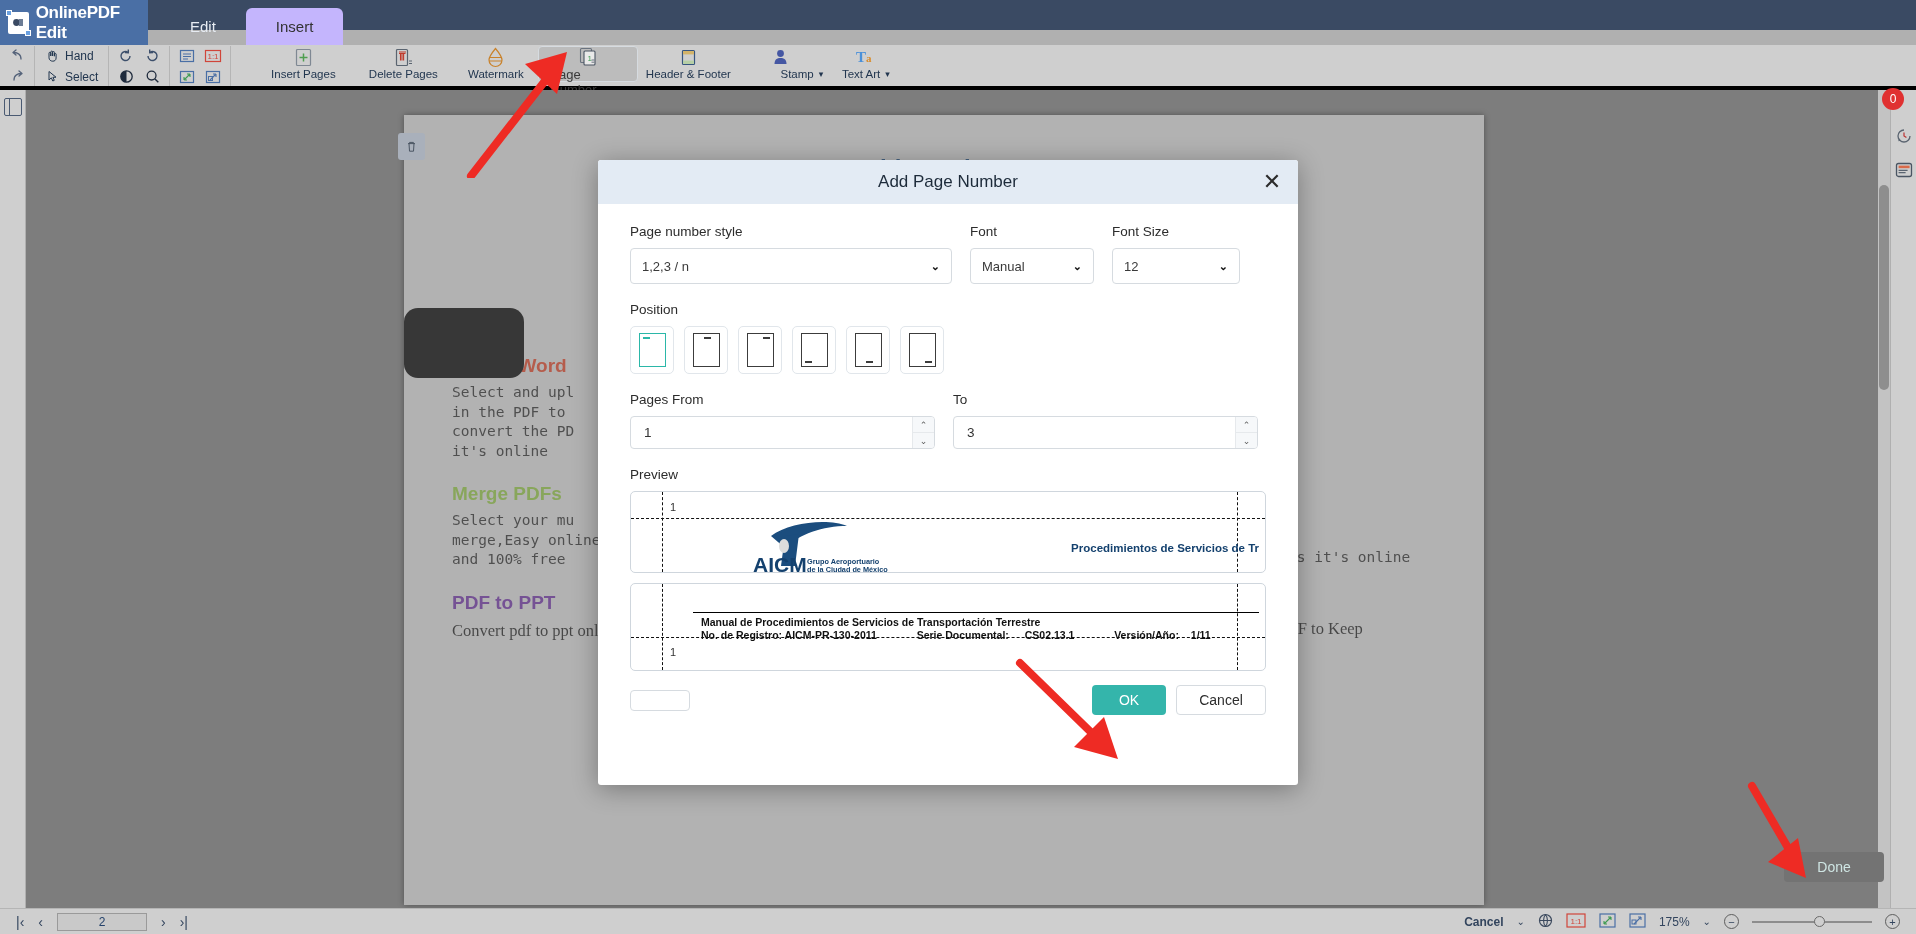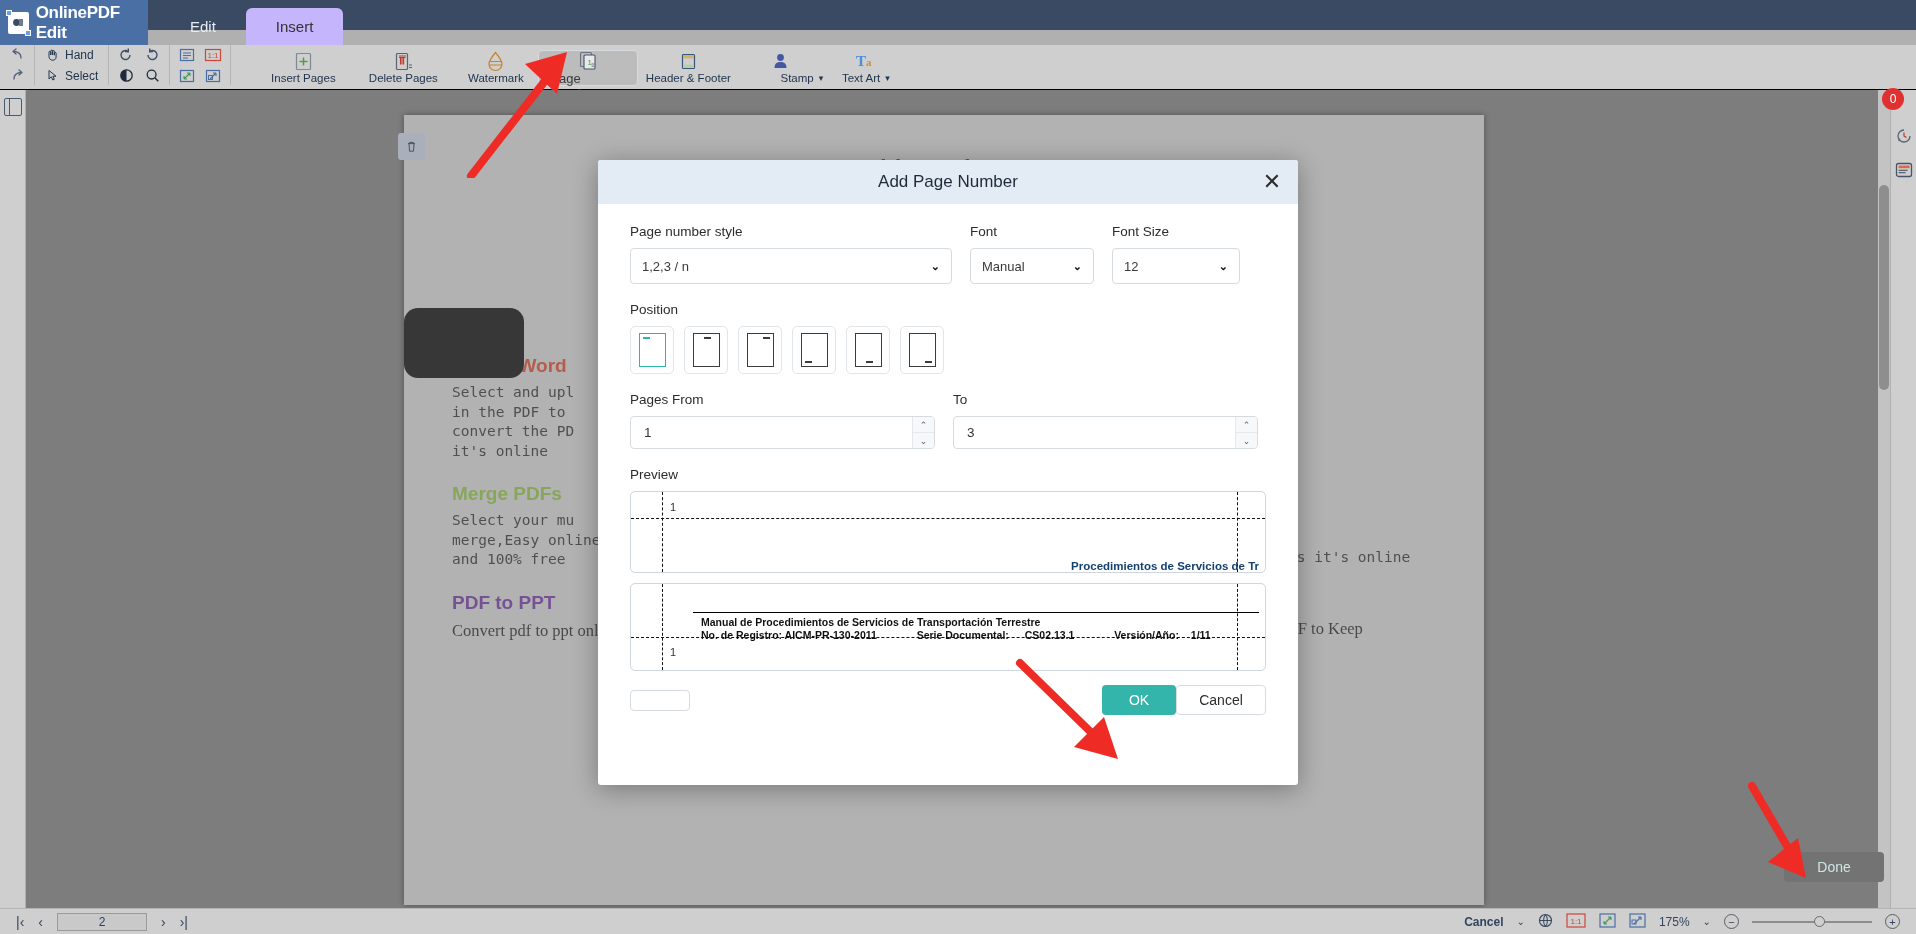--- a/index.html
+++ b/index.html
@@ -37,22 +37,22 @@
   .tabs { position: absolute; left: 160px; top: 0; height: 45px; display: flex; align-items: flex-end; }
   .tab {
     padding: 0 30px; height: 37px; line-height: 37px; font-size: 15px;
     color: #e7ecf3; cursor: pointer; border-radius: 6px 6px 0 0;
   }
   .tab.active { background: #c4b5fd; color: #333; }
 
   
   .toolbar {
     position: absolute; left: 0; top: 45px; width: 1916px; height: 45px;
-    background: #cfcfcf; border-bottom: 1px solid #000000;
-    display: flex; align-items: flex-start;
+    background: #cfcfcf; border-bottom: 4px solid #000000;
+    display: flex; align-items: flex-end;
   }
   .tb-group { display: flex; align-items: center; border-right: 1px solid #b5b5b5; padding: 0 6px; }
   .tb-col { display: flex; flex-direction: column; justify-content: center; gap: 2px; }
   .tb-mini { display: flex; align-items: center; gap: 5px; font-size: 12px; color: #22364f; height: 19px; padding: 0 4px; cursor: pointer;}
   .tb-icon-sm { width: 15px; height: 15px; display: inline-flex; align-items:center; justify-content:center; }
   .tb-sq { display: flex; gap: 4px; }
   .tb-cell { width: 22px; height: 19px; display: flex; align-items: center; justify-content: center; cursor: pointer; }
 
   .tb-btn {
     width: 85px; height: 45px; display: flex; flex-direction: column;
@@ -163,32 +163,32 @@
   .prev-box {
     border: 1px solid #cfd6dd; border-radius: 5px; height: 82px; margin-top: 9px;
     position: relative; overflow: hidden; background: #fff;
   }
   .prev-box2 { height: 88px; margin-top: 10px; }
   .dash-v { position: absolute; top: 0; bottom: 0; width: 0; border-left: 1.3px dashed #111; }
   .dash-h { position: absolute; left: 0; right: 0; height: 0; border-top: 1.3px dashed #111; }
   .prev-num { position: absolute; font-size: 11px; color: #333; }
   .aicm-wrap { position: absolute; left: 120px; top: 22px; }
   .prev-right {
-    position: absolute; right: 6px; bottom: 0; font-size: 11.5px; font-weight: bold;
+    position: absolute; right: 6px; bottom: 18px; font-size: 11.5px; font-weight: bold;
     color: #14416e; white-space: nowrap;
   }
   .p2-line { position: absolute; left: 62px; right: 6px; top: 28px; border-top: 1.4px solid #000; }
   .p2-t1 { position: absolute; left: 70px; top: 32px; font-size: 10.5px; font-weight: bold; color: #111; }
   .p2-t2 { position: absolute; left: 70px; top: 45px; font-size: 10.5px; font-weight: bold; color: #111; white-space: nowrap; }
 
   .dlg-foot { display: flex; align-items: center; padding: 14px 32px 0 32px; }
   .ghost-btn {
     width: 60px; height: 21px; border: 1px solid #d6dbe0; border-radius: 4px; background:#fff; cursor:pointer;
   }
-  .foot-right { margin-left: auto; display: flex; }
+  .foot-right { margin-left: auto; display: flex; gap: 10px; }
   .btn-ok {
     width: 74px; height: 30px; background: #34b5ab; color: #fff; border: 0; border-radius: 4px;
     font-size: 14px; cursor: pointer; font-family: "Liberation Sans", sans-serif;
   }
   .btn-cancel {
     width: 90px; height: 30px; background: #fff; color: #2d2d2d; border: 1px solid #d6dbe0;
     border-radius: 4px; font-size: 14px; cursor: pointer; font-family: "Liberation Sans", sans-serif;
   }
 
   
@@ -594,20 +594,30 @@
       </div>
 
       <div style="margin-top:18px;">
         <div class="fld-label">Preview</div>
 
         <div class="prev-box">
           <div class="dash-v" style="left:31px;"></div>
           <div class="dash-v" style="right:27px;"></div>
           <div class="dash-h" style="top:26px;"></div>
           <div class="prev-num" style="left:39px; top:9px;">1</div>
+          <div class="aicm-wrap">
+            <svg width="150" height="58" viewBox="0 0 150 58">
+              <path d="M20 22 C38 8 78 4 96 12 C72 12 48 20 34 34 Z" fill="#1b4d7e"></path>
+              <path d="M34 22 L48 20 L44 52 L30 52 Z" fill="#1b4d7e"></path>
+              <ellipse cx="33" cy="32" rx="5" ry="7" fill="#dcdcdc"></ellipse>
+              <text x="2" y="58" font-family="Liberation Sans" font-size="21" font-weight="bold" fill="#14416e">AICM</text>
+              <text x="56" y="50" font-family="Liberation Sans" font-size="7.3" font-weight="bold" fill="#14416e">Grupo Aeroportuario</text>
+              <text x="56" y="58" font-family="Liberation Sans" font-size="7.3" font-weight="bold" fill="#14416e">de la Ciudad de México</text>
+            </svg>
+          </div>
           <div class="prev-right">Procedimientos de Servicios de Tr</div>
         </div>
 
         <div class="prev-box prev-box2">
           <div class="dash-v" style="left:31px;"></div>
           <div class="dash-v" style="right:27px;"></div>
           <div class="dash-h" style="top:53px;"></div>
           <div class="p2-line"></div>
           <div class="p2-t1">Manual de Procedimientos de Servicios de Transportación Terrestre</div>
           <div class="p2-t2">

